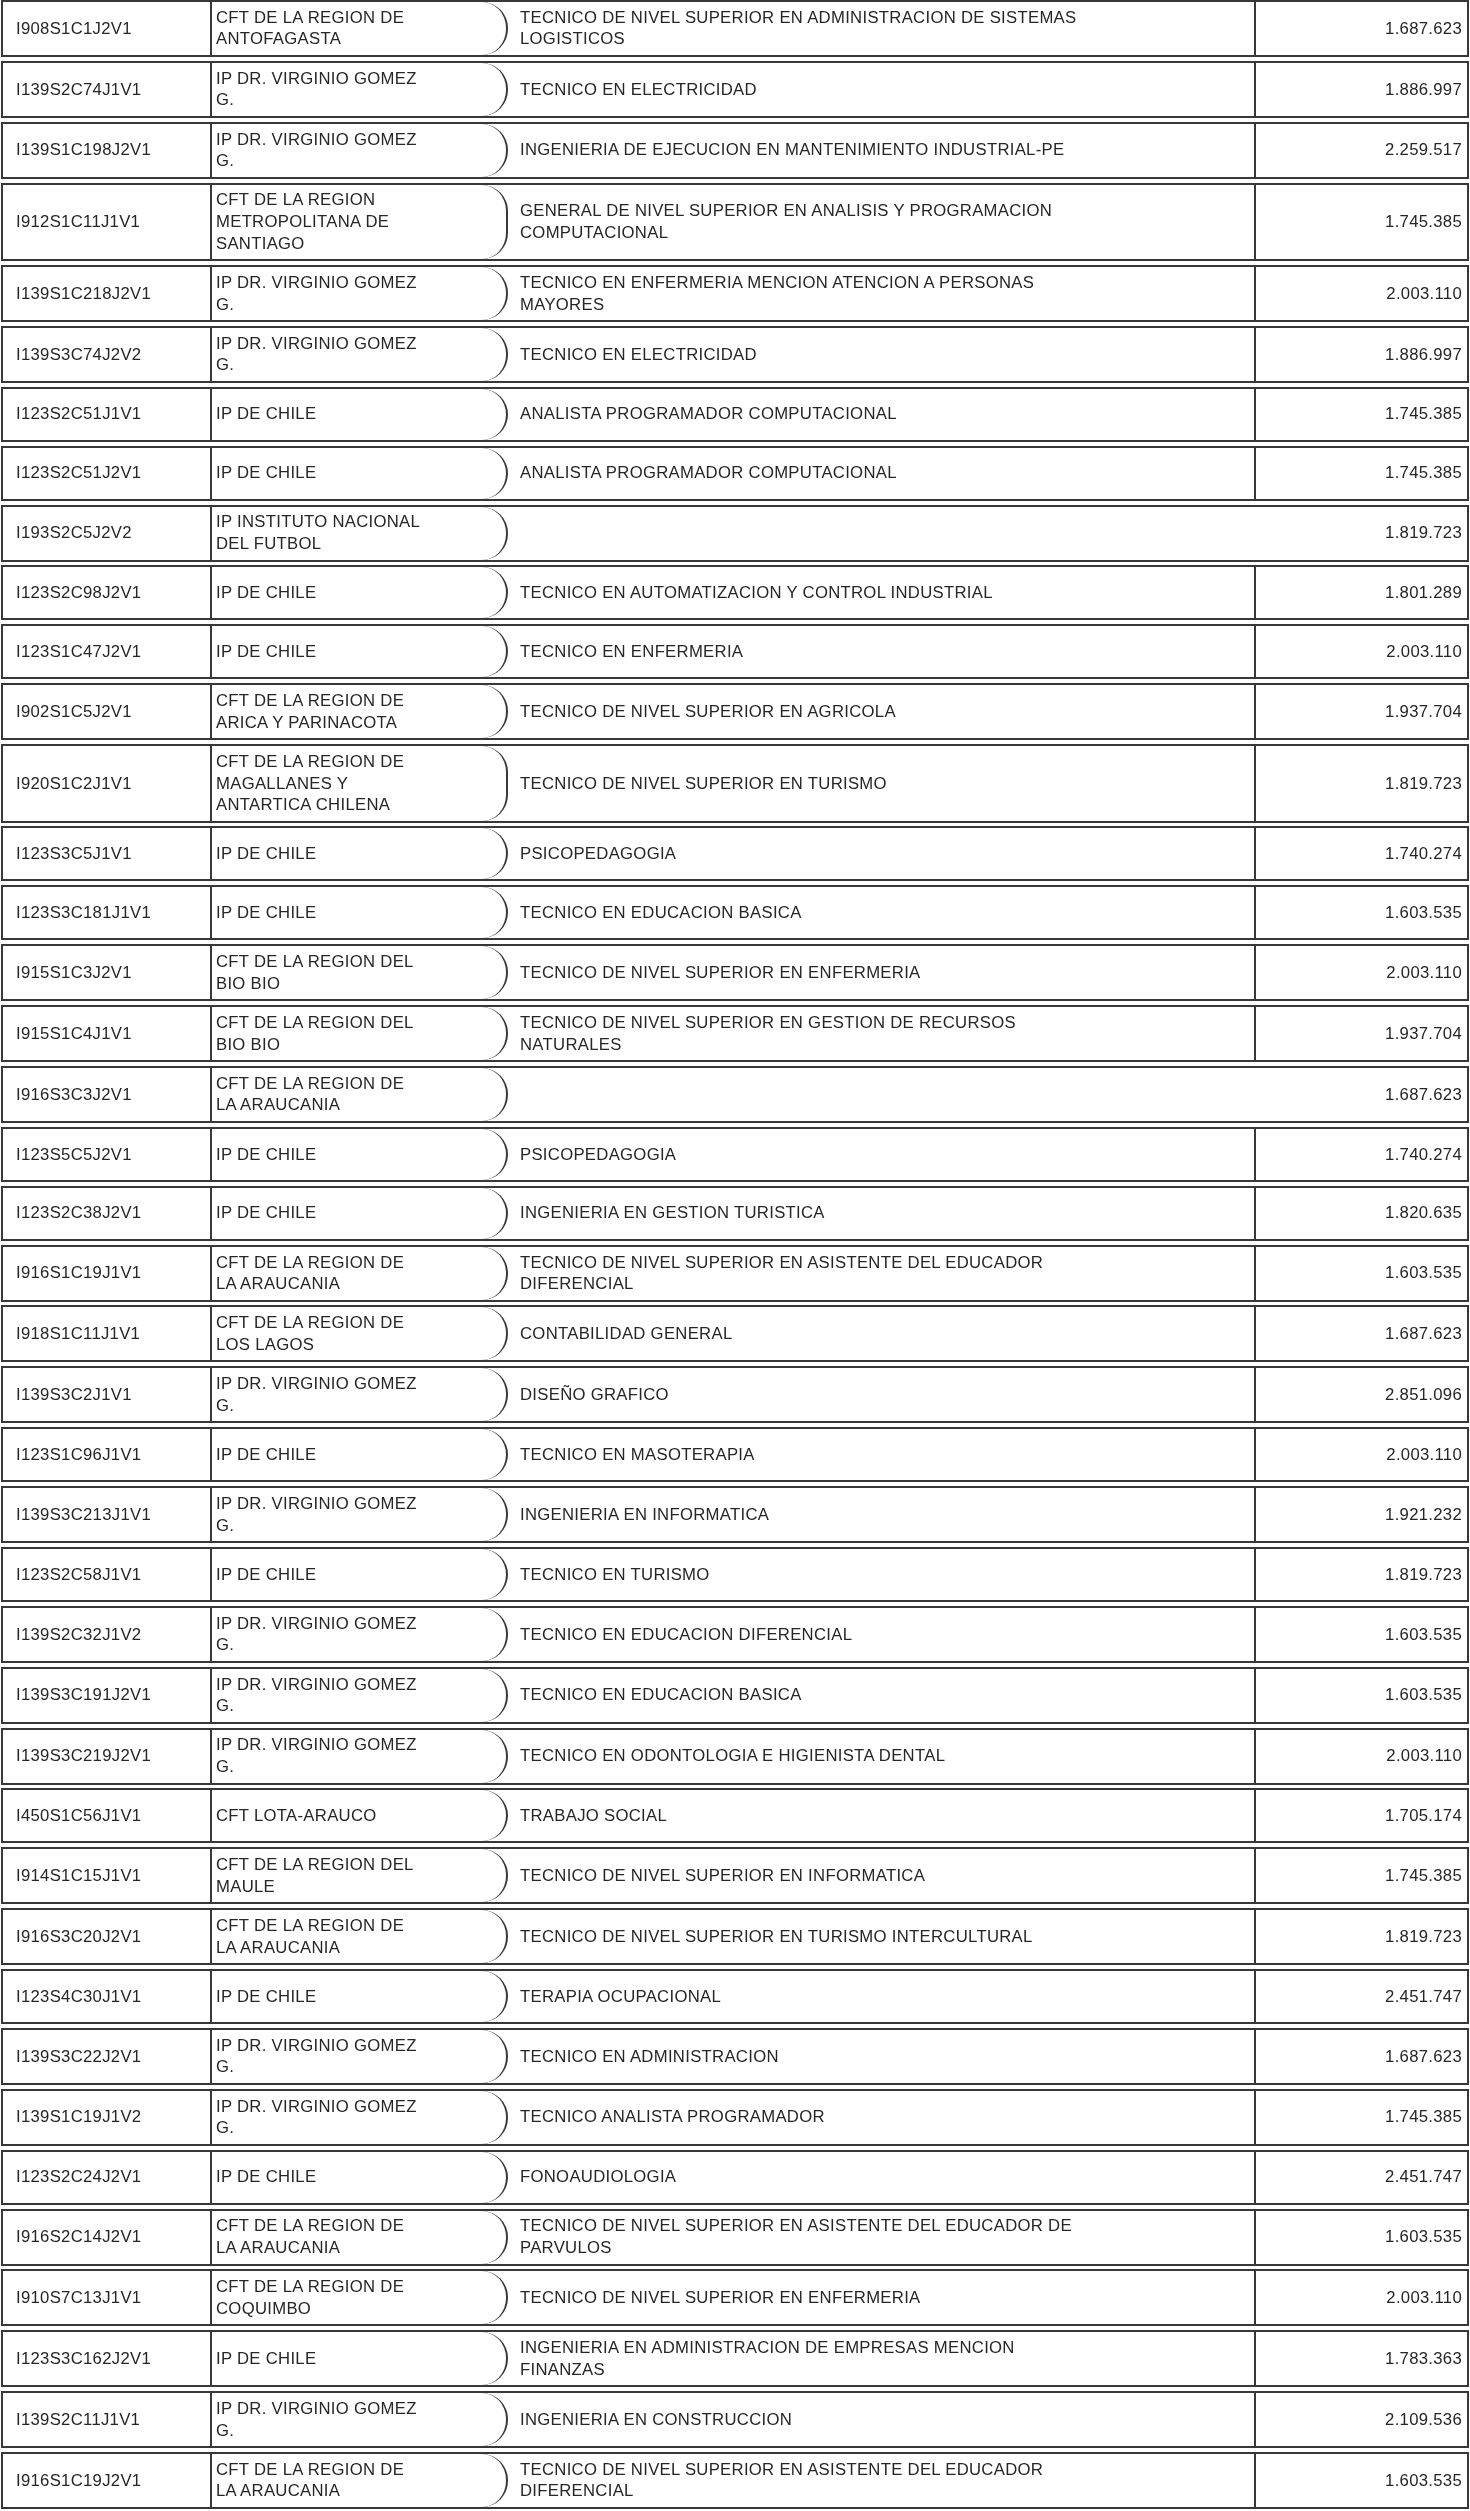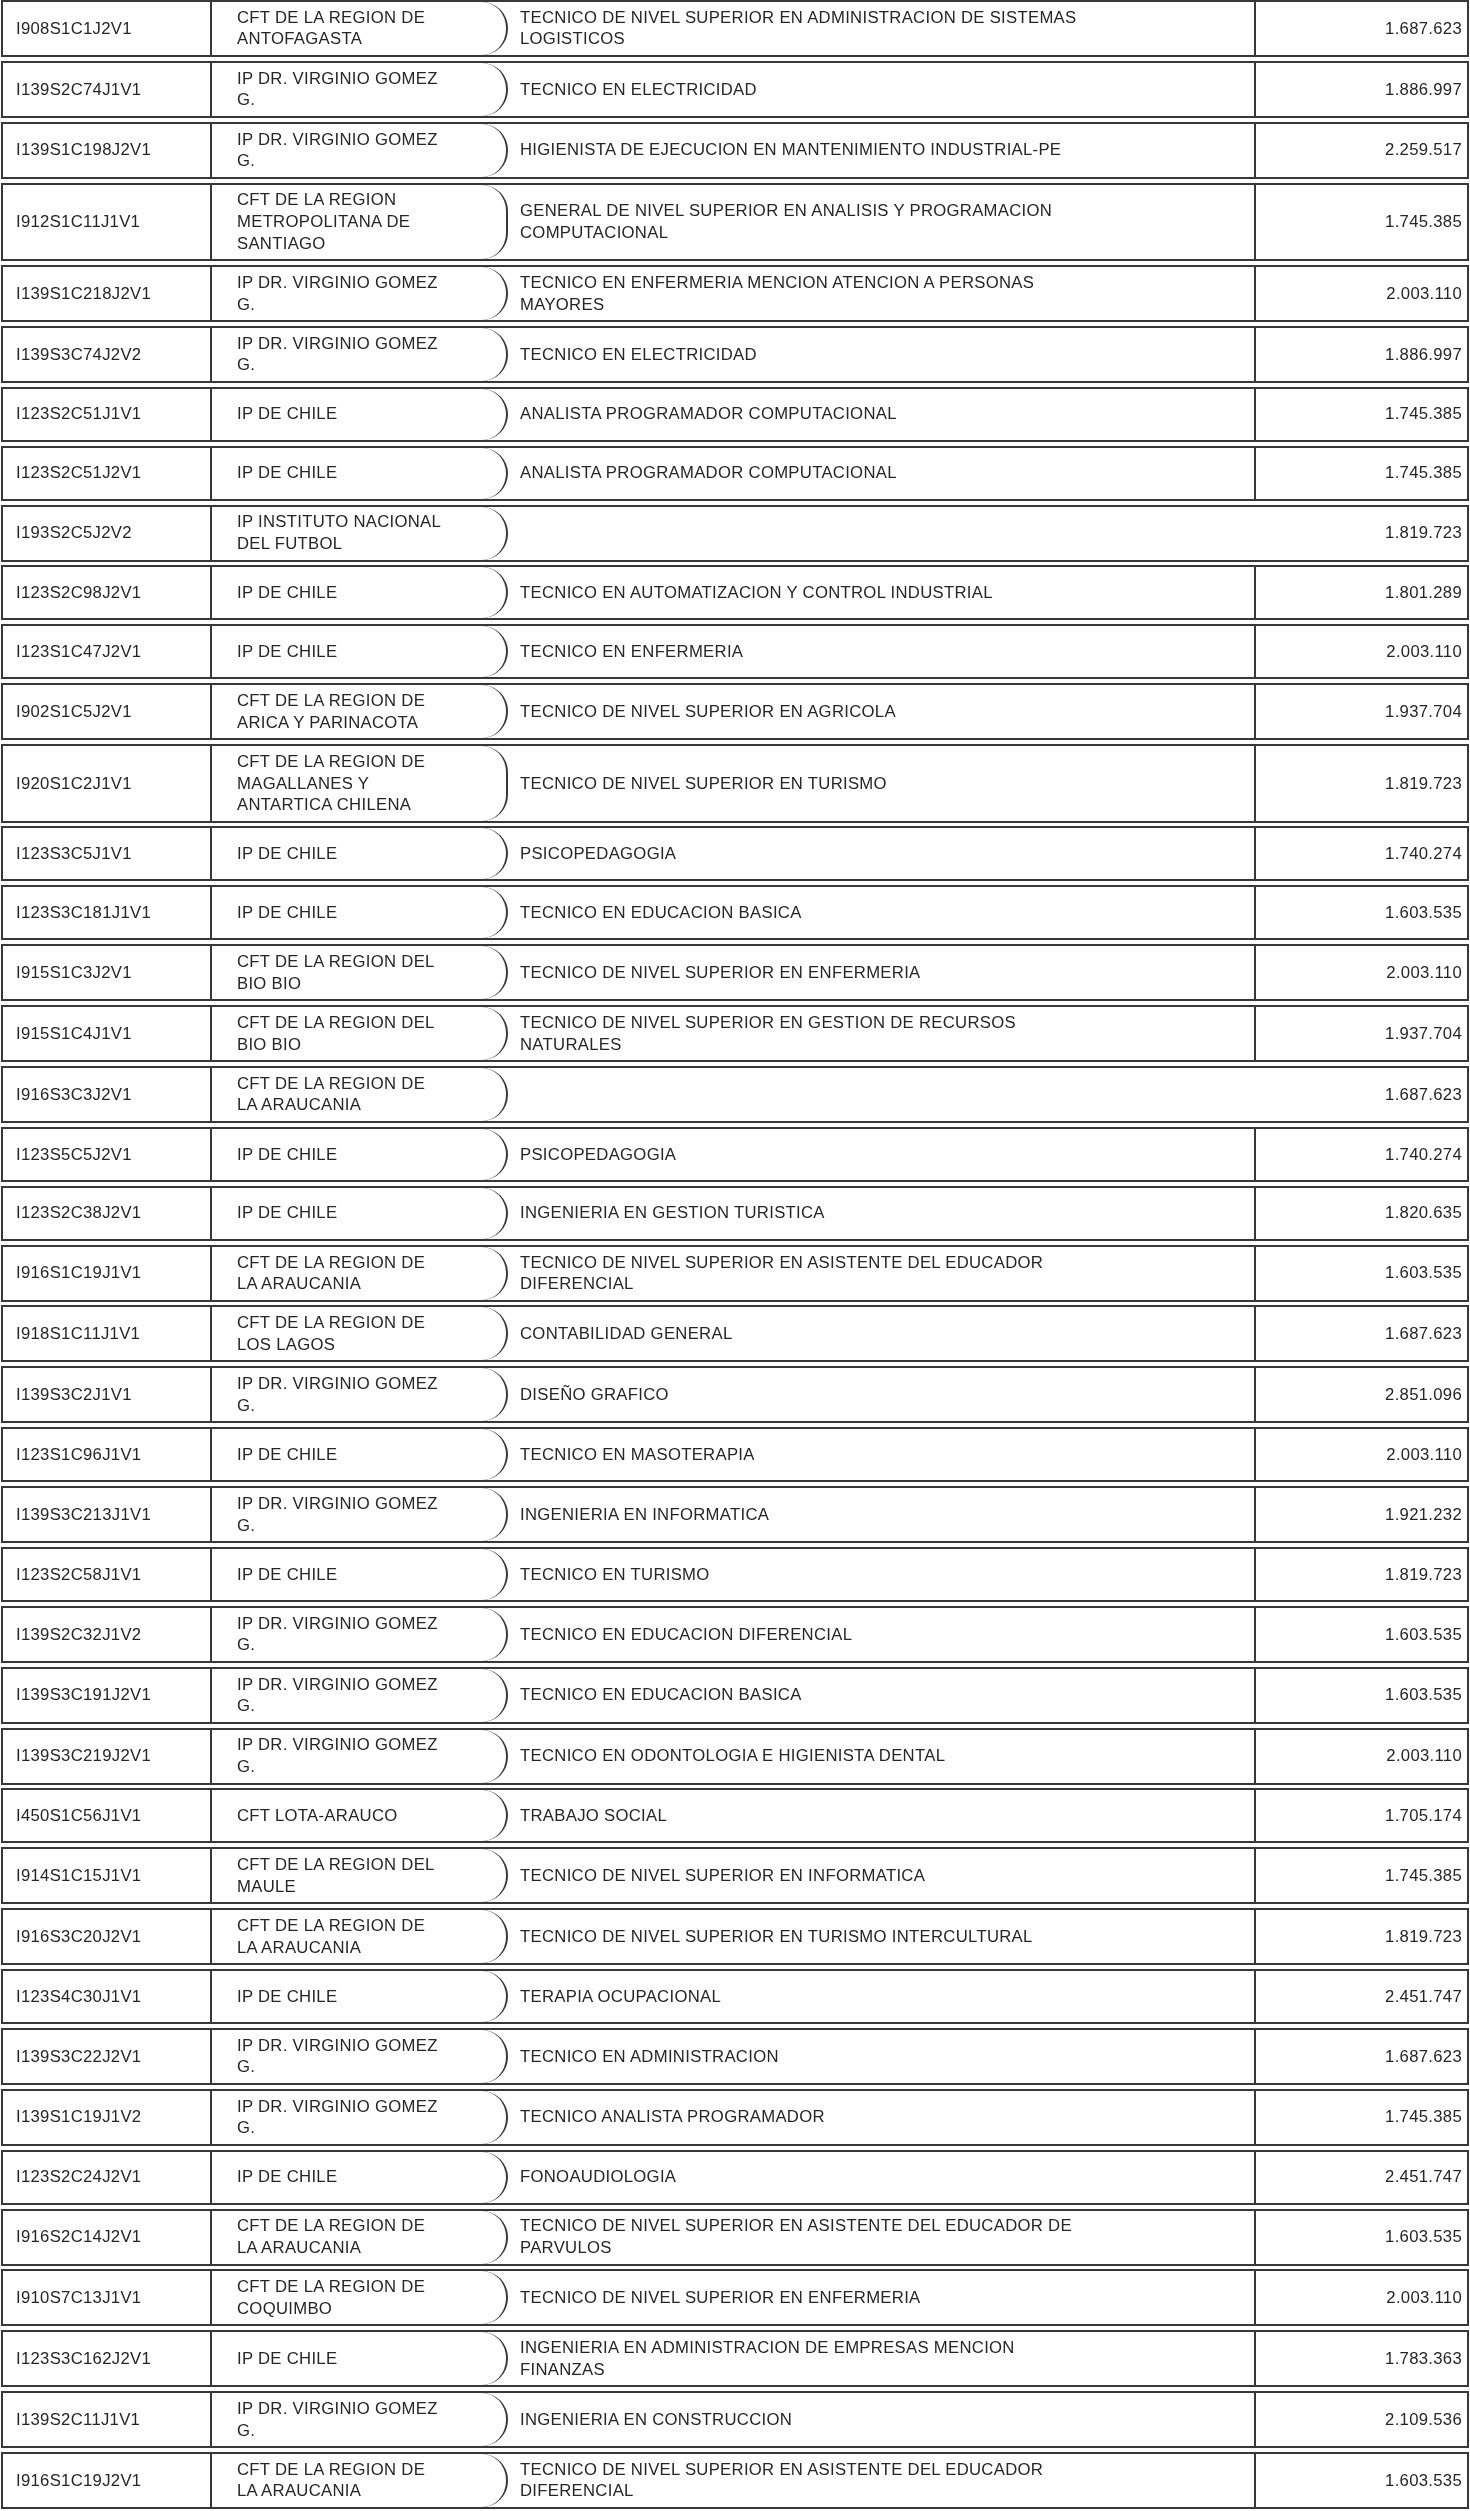--- a/index.html
+++ b/index.html
@@ -36,21 +36,21 @@
   .c-code {
     width: 209px;
     flex: 0 0 209px;
     border-right: 2px solid #383838;
     padding-left: 13px;
   }
   .c-inst {
     width: 296px;
     flex: 0 0 296px;
     border-right: 2px solid #383838;
-    padding-left: 25px;
+    padding-left: 4px;
     border-radius: 26px;
   }
   .c-prog {
     width: 748px;
     flex: 0 0 748px;
     border-right: 2px solid #383838;
     padding-left: 12px;
   }
   .c-amt {
     flex: 1 1 auto;
@@ -75,21 +75,21 @@
       <div class="cell c-code">I139S2C74J1V1</div>
       <div class="cell c-inst">IP DR. VIRGINIO GOMEZ
 G.</div>
       <div class="cell c-prog">TECNICO EN ELECTRICIDAD</div>
       <div class="cell c-amt">1.886.997</div>
     </div>
     <div class="row">
       <div class="cell c-code">I139S1C198J2V1</div>
       <div class="cell c-inst">IP DR. VIRGINIO GOMEZ
 G.</div>
-      <div class="cell c-prog">HIGIENISTA DE EJECUCION EN MANTENIMIENTO INDUSTRIAL-PE</div>
+      <div class="cell c-prog">INGENIERIA DE EJECUCION EN MANTENIMIENTO INDUSTRIAL-PE</div>
       <div class="cell c-amt">2.259.517</div>
     </div>
     <div class="row">
       <div class="cell c-code">I912S1C11J1V1</div>
       <div class="cell c-inst">CFT DE LA REGION
 METROPOLITANA DE
 SANTIAGO</div>
       <div class="cell c-prog">GENERAL DE NIVEL SUPERIOR EN ANALISIS Y PROGRAMACION
 COMPUTACIONAL</div>
       <div class="cell c-amt">1.745.385</div>

